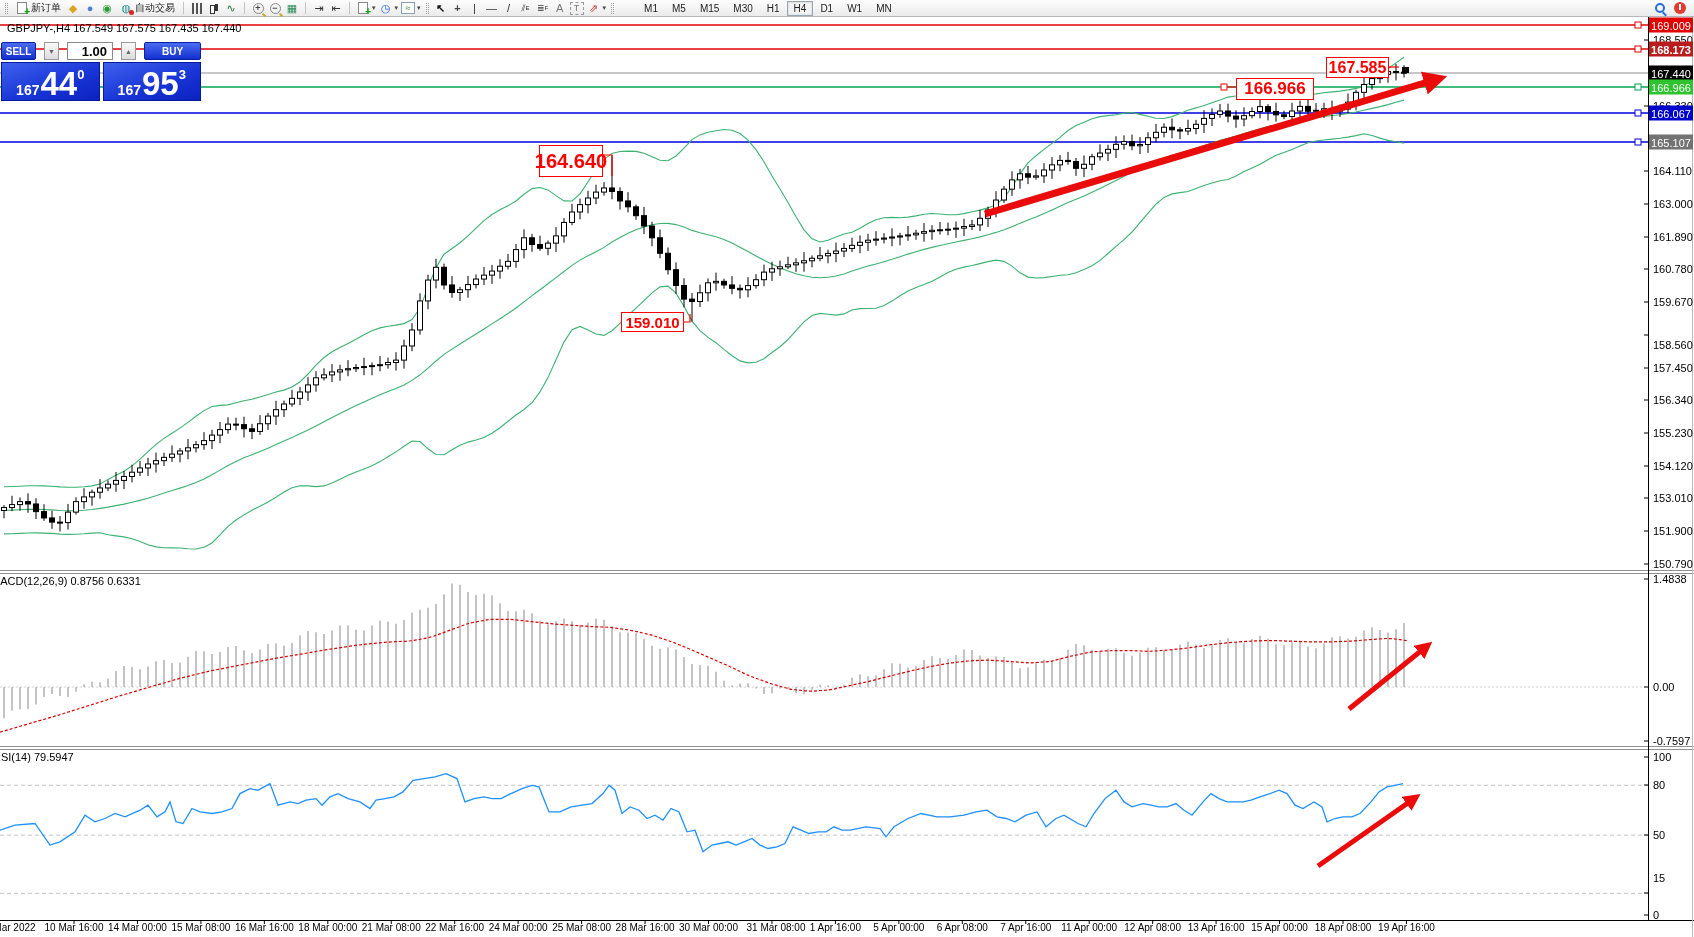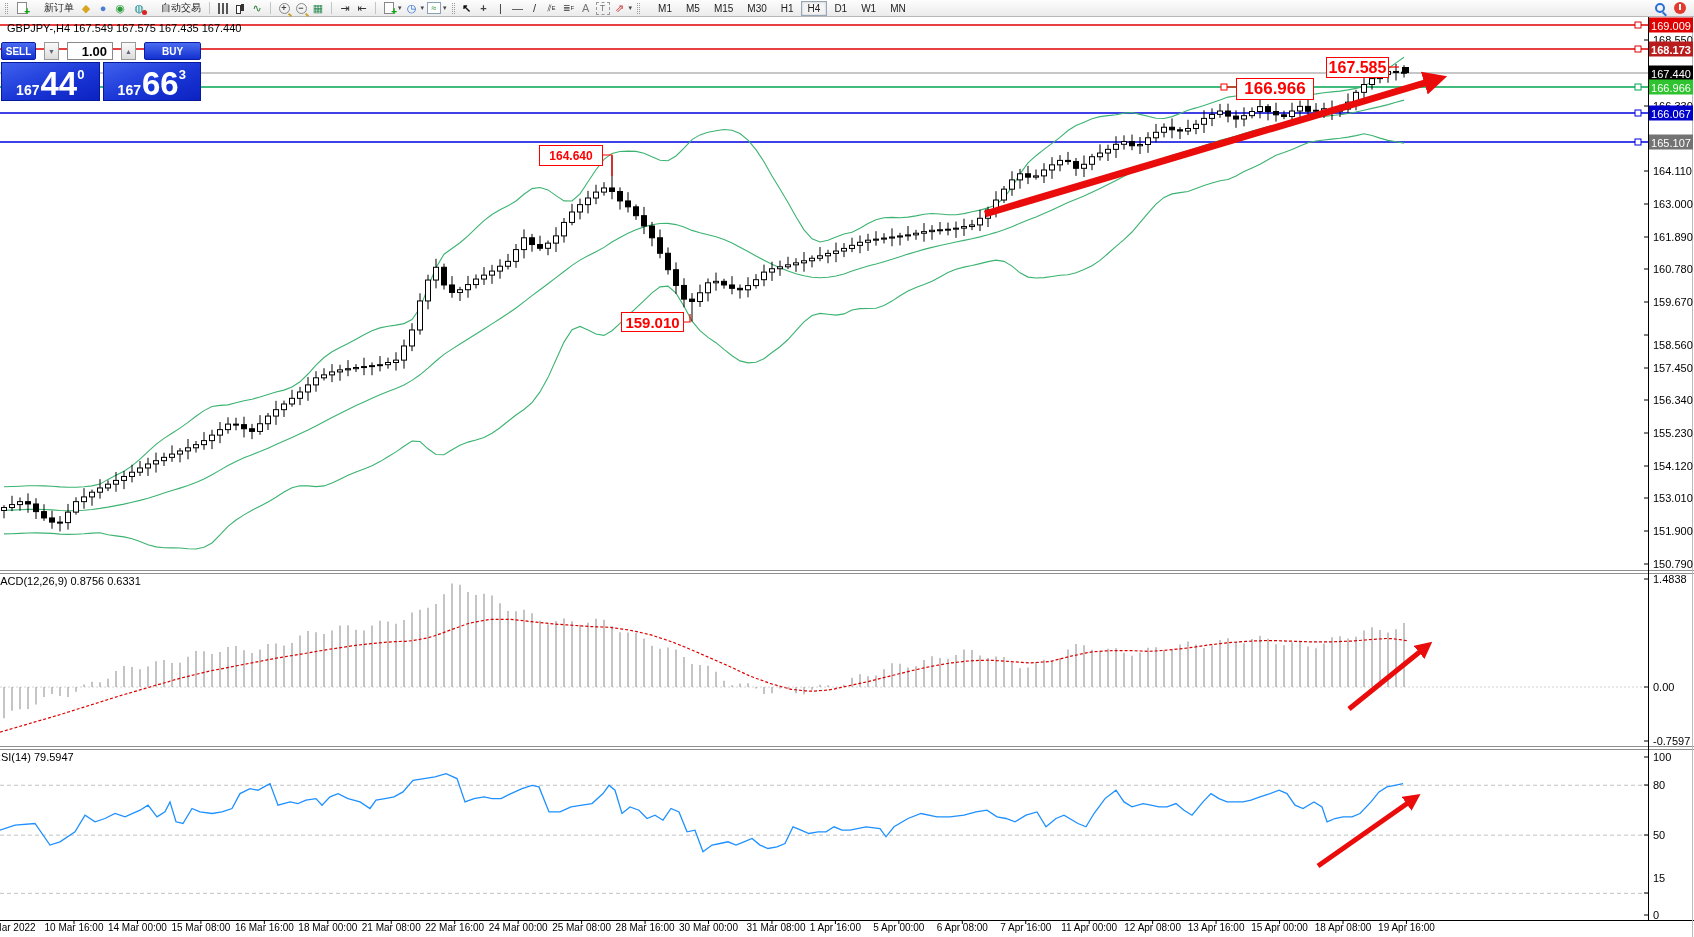--- a/index.html
+++ b/index.html
@@ -4,39 +4,39 @@
 <style>
 *{margin:0;padding:0;box-sizing:border-box}
 html,body{width:1694px;height:937px;overflow:hidden;background:#fff;font-family:"Liberation Sans",sans-serif}
 #stage{position:absolute;inset:0;overflow:hidden;background:#fff}
 svg#chart-svg{position:absolute;left:0;top:0;z-index:1}
 #labels{position:absolute;inset:0;z-index:3;pointer-events:none}
 
 #toolbar{position:absolute;top:0;left:0;right:0;height:17px;background:linear-gradient(#fdfdfd,#ebebeb);border-bottom:1px solid #b7b7b7;display:flex;align-items:center;gap:3px;padding:0 3px;font-size:10px;color:#333;z-index:30;white-space:nowrap}
 .grip{width:3px;height:11px;border-left:1px dotted #9a9a9a;border-right:1px dotted #9a9a9a;margin:0 2px;flex:none}
 .sep{width:1px;height:12px;background:#c4c4c4;margin:0 3px;flex:none}
-.tbtn{display:inline-flex;align-items:center;gap:15px;border:0;background:transparent;font:10px "Liberation Sans",sans-serif;color:#222;padding:0 2px;flex:none}
+.tbtn{display:inline-flex;align-items:center;gap:2px;border:0;background:transparent;font:10px "Liberation Sans",sans-serif;color:#222;padding:0 2px;flex:none}
 .ti{width:14px;height:13px;display:inline-flex;align-items:center;justify-content:center;font-size:11px;line-height:1;flex:none;position:relative}
 .ti.small{font-size:9px}
 .caret{font-size:7px;color:#444;margin-left:-1px}
 .ic-doc{width:10px;height:12px;background:#fff;border:1px solid #888;position:relative}
 .ic-doc::after{content:"+";position:absolute;right:-4px;bottom:-4px;color:#0a0;font-weight:bold;font-size:10px;line-height:1}
 .ic-bars{width:11px;height:11px;background:linear-gradient(90deg,#555 0 2px,transparent 2px 4px,#555 4px 6px,transparent 6px 8px,#555 8px 10px,transparent 10px)}
 .ic-candle{width:11px;height:11px;position:relative}
 .ic-candle::before{content:"";position:absolute;left:1px;top:2px;width:3px;height:7px;background:#fff;border:1px solid #333}
 .ic-candle::after{content:"";position:absolute;right:2px;top:1px;width:3px;height:7px;background:#333}
 .ic-zoom{width:11px;height:11px;border:1.5px solid #888;border-radius:50%;position:relative;font-size:9px;display:flex;align-items:center;justify-content:center;color:#444;font-weight:bold}
 .ic-zoom::after{content:"";position:absolute;right:-3px;bottom:-3px;width:4px;height:2px;background:#c9a227;transform:rotate(45deg)}
 .ic-search{width:10px;height:10px;border:2px solid #2a6fd6;border-radius:50%;position:relative}
 .ic-search::after{content:"";position:absolute;right:-4px;bottom:-4px;width:5px;height:2px;background:#2a6fd6;transform:rotate(45deg)}
 .ic-bell{width:12px;height:12px;border-radius:50%;background:#e23b2e;position:relative}
 .ic-bell::after{content:"";position:absolute;left:5px;top:2px;width:2px;height:6px;background:#fff}
 .ic-box{border:1px solid #8aa0b4;background:#fff;color:#2a8a2a;font-size:9px;width:14px;height:12px;display:inline-flex;align-items:center;justify-content:center}
 .subL{font-size:6px;vertical-align:sub}
-#tfgroup{display:flex;align-items:center;margin-left:6px}
+#tfgroup{display:flex;align-items:center;margin-left:18px}
 .tf{padding:1px 6px;font-size:10px;color:#222;border:1px solid transparent;flex:none}
 .tf.active{background:#f4f4f4;border:1px solid #96a8b8;box-shadow:inset 0 0 2px #b5b5b5}
 #tb-right{margin-left:auto;display:flex;align-items:center;gap:6px;padding-right:4px}
 
 #oneclick{position:absolute;left:1px;top:42px;width:200px;z-index:20}
 .oc-row1{display:flex;height:18px;gap:8px;align-items:stretch}
 .btn-sell,.btn-buy{background:linear-gradient(#4a6cf0,#1330cf);color:#fff;font-weight:bold;font-size:10px;display:flex;align-items:center;justify-content:center;border:1px solid #0a1ea8;border-radius:2px;flex:none}
 .btn-sell{width:35px}.btn-buy{width:57px}
 .spin{width:15px;background:linear-gradient(#fafafa,#dcdcdc);border:1px solid #9a9a9a;display:flex;align-items:center;justify-content:center;font-size:7px;color:#667;flex:none}
 .vol{flex:1;border:1px solid #8a8a8a;text-align:right;font:bold 13px "Liberation Sans",sans-serif;padding-right:5px;min-width:0}
@@ -770,21 +770,21 @@
       <div class="btn-buy">BUY</div>
     </div>
     <div class="oc-row2">
       <div class="price-box">
         <span class="pp">167</span>
           <span class="pb">44</span>
           <span class="ps">0</span>
       </div>
       <div class="price-box">
         <span class="pp">167</span>
-          <span class="pb">66</span>
+          <span class="pb">95</span>
           <span class="ps">3</span>
       </div>
     </div>
   </div>
 
   <div id="labels">
       <div class="axlabel" style="top: 40px;">168.550</div>
       <div class="axlabel" style="top: 106px;">166.330</div>
       <div class="axlabel" style="top: 171px;">164.110</div>
       <div class="axlabel" style="top: 204px;">163.000</div>
@@ -829,18 +829,18 @@
       <div class="tl" style="left: 898.85px;">5 Apr 00:00</div>
       <div class="tl" style="left: 962.3px;">6 Apr 08:00</div>
       <div class="tl" style="left: 1025.75px;">7 Apr 16:00</div>
       <div class="tl" style="left: 1089.2px;">11 Apr 00:00</div>
       <div class="tl" style="left: 1152.65px;">12 Apr 08:00</div>
       <div class="tl" style="left: 1216.1px;">13 Apr 16:00</div>
       <div class="tl" style="left: 1279.55px;">15 Apr 00:00</div>
       <div class="tl" style="left: 1343px;">18 Apr 08:00</div>
       <div class="tl" style="left: 1406.45px;">19 Apr 16:00</div>
       <div class="tl-part">9 Mar 2022</div>
-      <div class="ann" style="left: 539px; top: 145px; width: 64px; height: 21px; font-size: 12px;">164.640</div>
+      <div class="ann" style="left: 539px; top: 145px; width: 64px; height: 32px; font-size: 20px;">164.640</div>
       <div class="ann" style="left: 621px; top: 312px; width: 63px; height: 20px; font-size: 15px;">159.010</div>
       <div class="ann" style="left: 1236px; top: 78px; width: 78px; height: 22px; font-size: 17px;">166.966</div>
       <div class="ann" style="left: 1326px; top: 57px; width: 63px; height: 21px; font-size: 16px;">167.585</div>
     </div>
 </div>
 
 </body></html>

